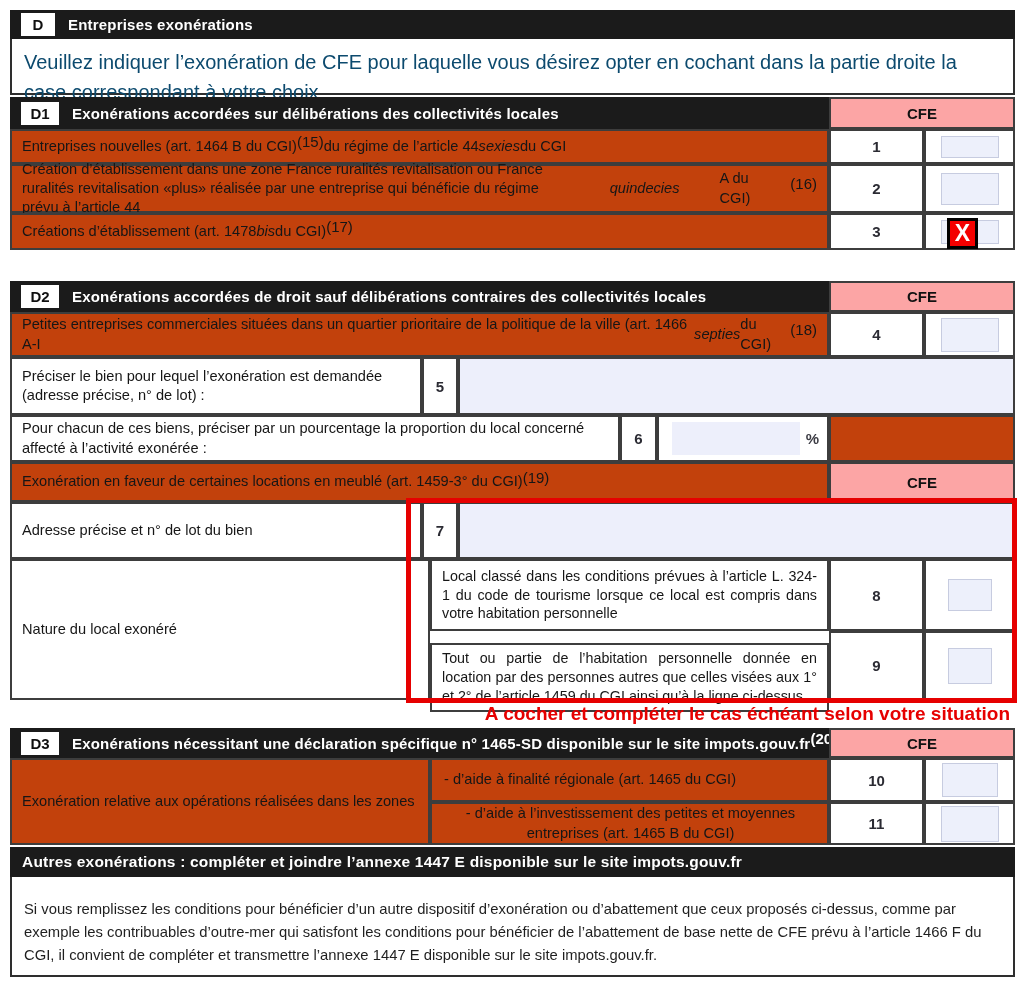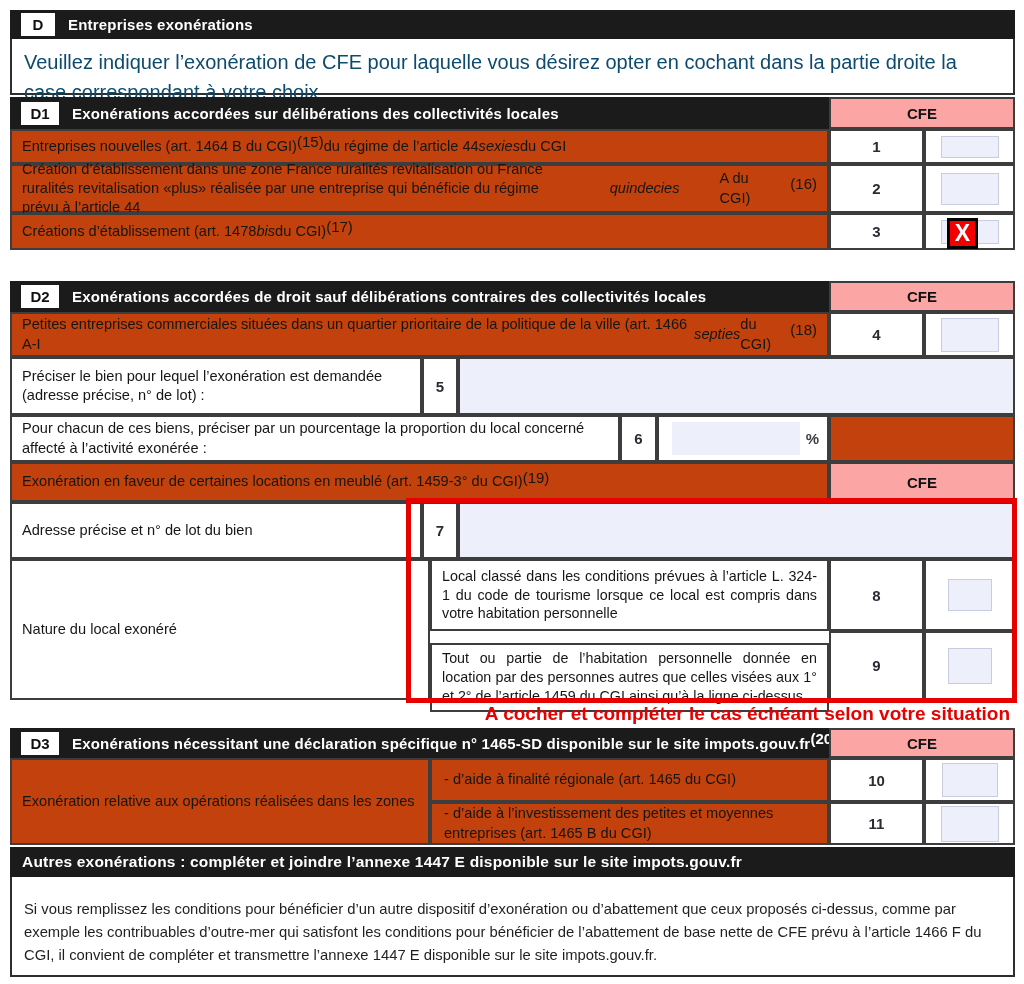--- a/index.html
+++ b/index.html
@@ -178,21 +178,21 @@
 <div class="abs cell cfehead" style="left:829px; top:728px; width:186px; height:30px;">CFE</div>
 
 <div class="abs cell gray lbl" style="left:10px; top:758px; width:420px; height:87px; align-items:center;">Exonération relative aux opérations réalisées dans les zones</div>
 
 <div class="abs cell gray lbl" style="left:430px; top:758px; width:399px; height:44px; padding-left:12px;">- d’aide à finalité régionale (art. 1465 du CGI)</div>
 <div class="abs cell num" style="left:829px; top:758px; width:95px; height:44px;">10</div>
 <div class="abs cell chkcell" style="left:924px; top:758px; width:91px; height:44px;">
   <div class="chk" style="width:56px; height:34px;"></div>
 </div>
 
-<div class="abs cell gray lbl" style="left:430px; top:802px; width:399px; height:43px; padding-left:12px;">- d’aide à l’investissement des petites et moyennes entreprises (art. 1465 B du CGI)</div>
+<div class="abs cell gray lbl" style="left:430px; top:802px; width:399px; height:43px; padding-left:12px;text-align:center;">- d’aide à l’investissement des petites et moyennes entreprises (art. 1465 B du CGI)</div>
 <div class="abs cell num" style="left:829px; top:802px; width:95px; height:43px;">11</div>
 <div class="abs cell chkcell" style="left:924px; top:802px; width:91px; height:43px;">
   <div class="chk" style="width:58px; height:36px;"></div>
 </div>
 
 <div class="abs bar" style="left:10px; top:847px; width:1005px; height:30px; padding-left:12px;">
   <span style="font-weight:700; font-size:15.5px; letter-spacing:.2px;">Autres exonérations : compléter et joindre l’annexe 1447 E disponible sur le site impots.gouv.fr</span>
 </div>
 
 <div class="abs footerbox" style="left:10px; top:877px; width:1005px; height:100px;">

